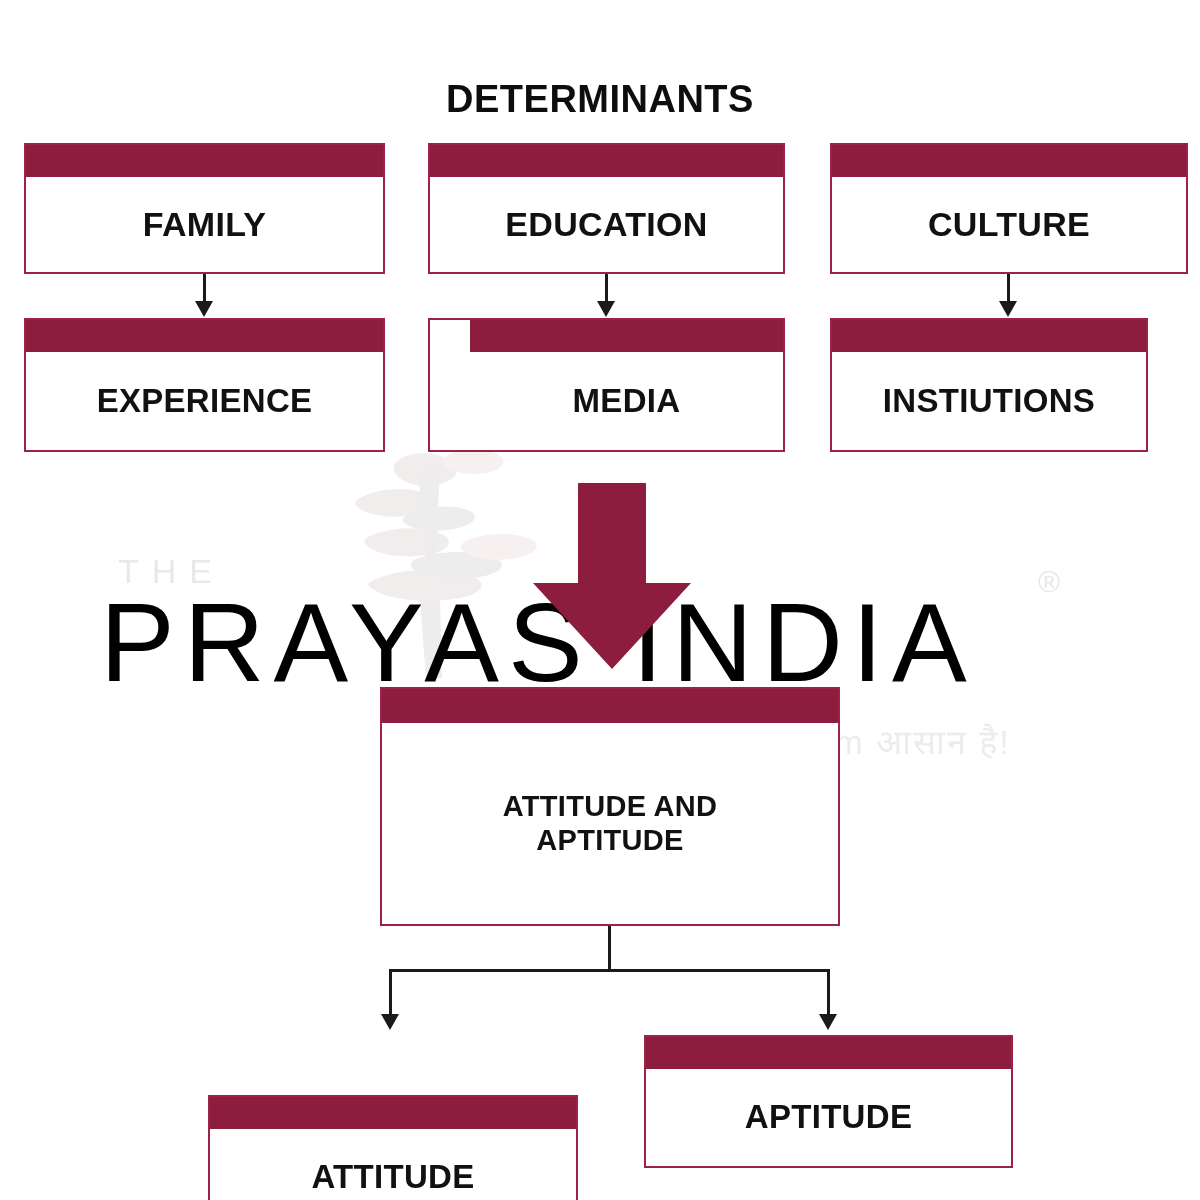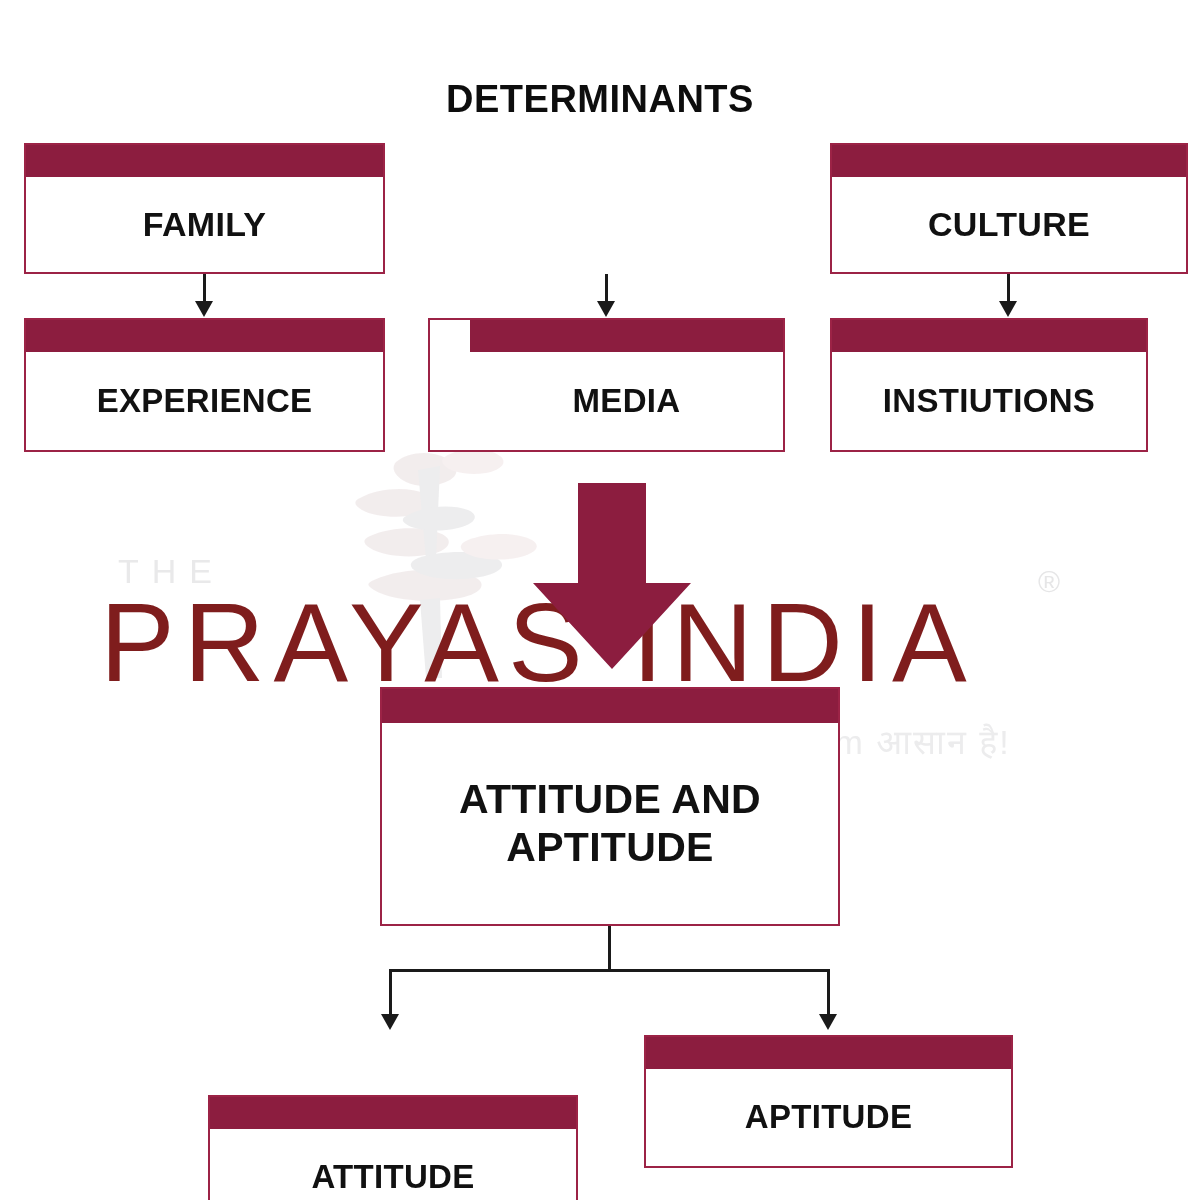--- a/index.html
+++ b/index.html
@@ -42,21 +42,21 @@
     letter-spacing: 13px;
     color: #e9e9ea;
     font-weight: 400;
   }
   .wm-main {
     position: absolute;
     left: 100px;
     top: 578px;
     font-size: 112px;
     letter-spacing: 9px;
-    color: #7f1d1d;
+    color: #000000;
     font-weight: 400;
     white-space: nowrap;
   }
   .wm-reg {
     position: absolute;
     left: 1038px;
     top: 565px;
     font-size: 30px;
     color: #e6e6e7;
   }
@@ -114,21 +114,21 @@
   .node-label {
     font-size: 34px;
     font-weight: bold;
     color: #111111;
     text-align: center;
     line-height: 1.17;
     letter-spacing: 0.3px;
     font-stretch: condensed;
   }
   .node.small .node-label { font-size: 33px; }
-  .node.center .node-label { font-size: 41px; }
+  .node.center .node-label { font-size: 29px; }
 
   
   .conn {
     position: absolute;
   }
   .vline {
     position: absolute;
     background: #1a1a1a;
   }
   .hline {
@@ -189,20 +189,26 @@
 
     <div class="title">DETERMINANTS</div>
 
     <div class="node" style="left:24px; top:143px; width:361px; height:131px;">
       <div class="node-head" style="height:32px;"></div>
       <div class="node-body">
         <span class="node-label">FAMILY</span>
       </div>
     </div>
 
+    <div class="node" style="left:428px; top:143px; width:357px; height:131px;">
+      <div class="node-head" style="height:32px;"></div>
+      <div class="node-body">
+        <span class="node-label">EDUCATION</span>
+      </div>
+    </div>
 
     <div class="node" style="left:830px; top:143px; width:358px; height:131px;">
       <div class="node-head" style="height:32px;"></div>
       <div class="node-body">
         <span class="node-label">CULTURE</span>
       </div>
     </div>
 
     <div class="conn">
       <div class="vline" style="left:203px; top:274px; width:3px; height:30px;"></div>

